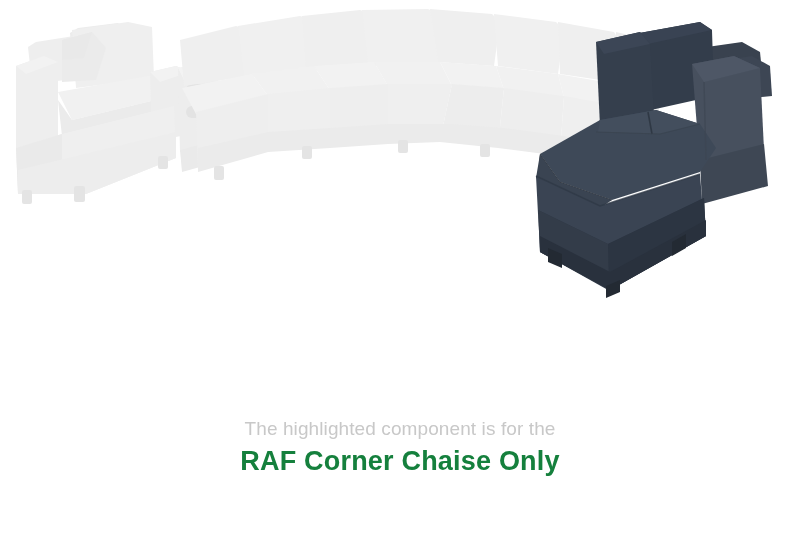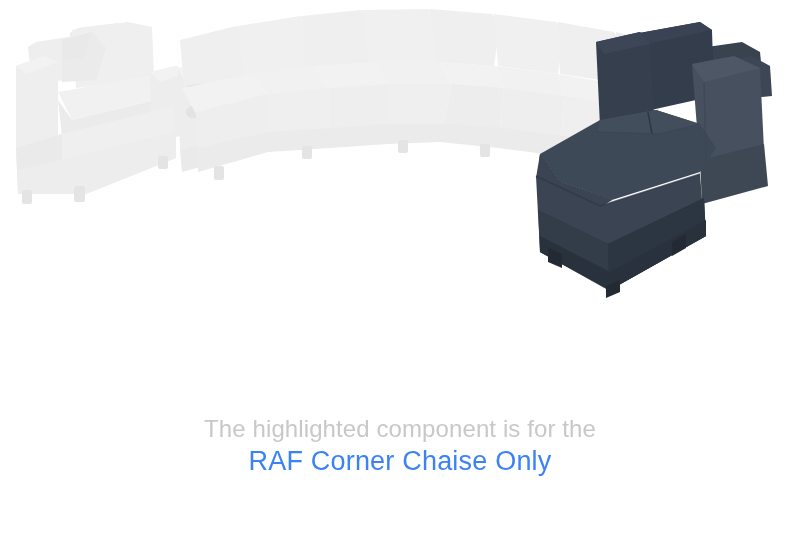--- a/index.html
+++ b/index.html
@@ -28,29 +28,29 @@
   #caption {
     position: absolute;
     left: 0;
     top: 415px;
     width: 800px;
     text-align: center;
   }
   .cap-line-1,
   .cap-line-3 {
     color: #c8c8c8;
-    font-size: 24px;
+    font-size: 19px;
     line-height: 27px;
     letter-spacing: 0.1px;
     white-space: nowrap;
   }
   .cap-line-2 {
-    color: #3b82f6;
+    color: #15803d;
     font-size: 27px;
-    font-weight: normal;
+    font-weight: bold;
     line-height: 38px;
     letter-spacing: 0.2px;
     white-space: nowrap;
   }
   svg { display: block; }
 </style>
 </head>
 <body>
 
 <div id="page">

